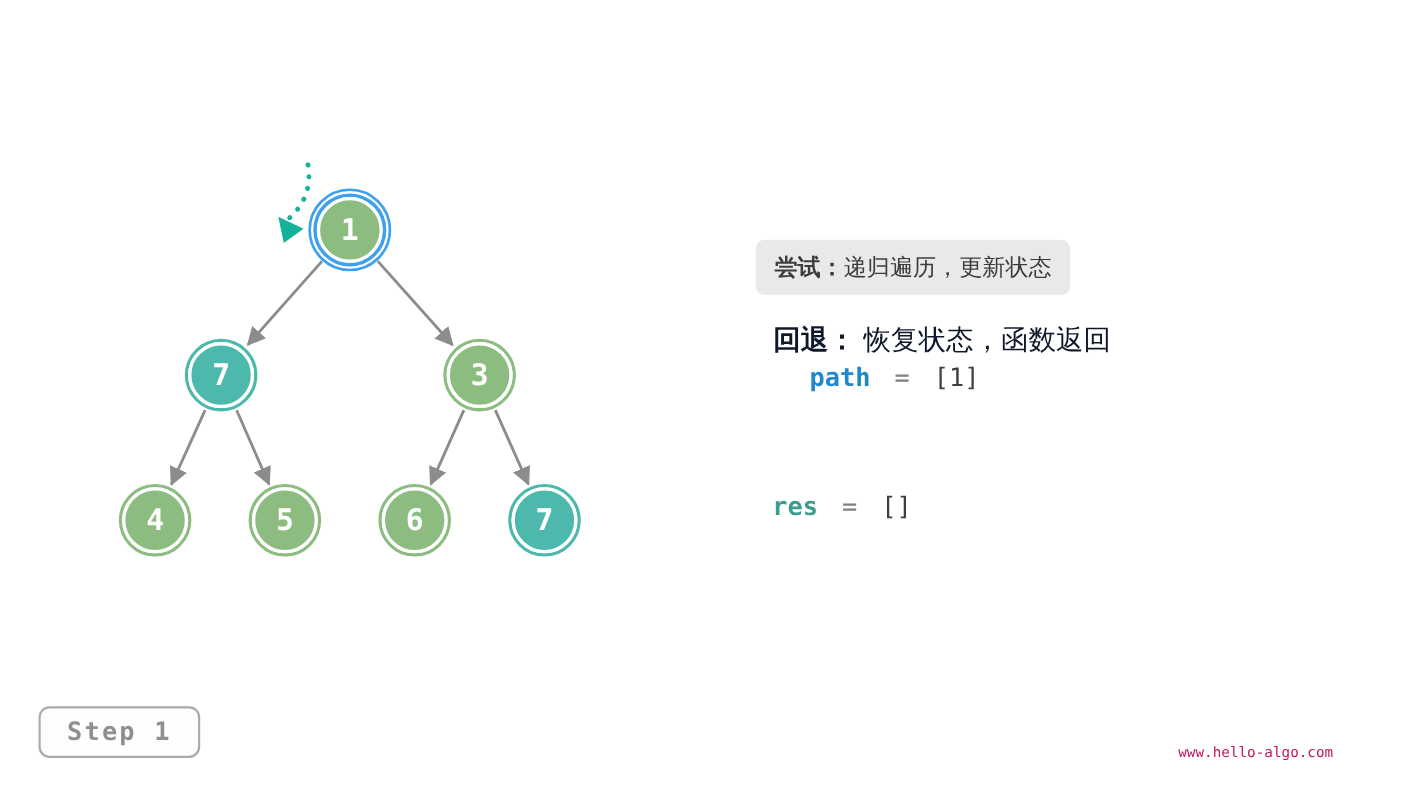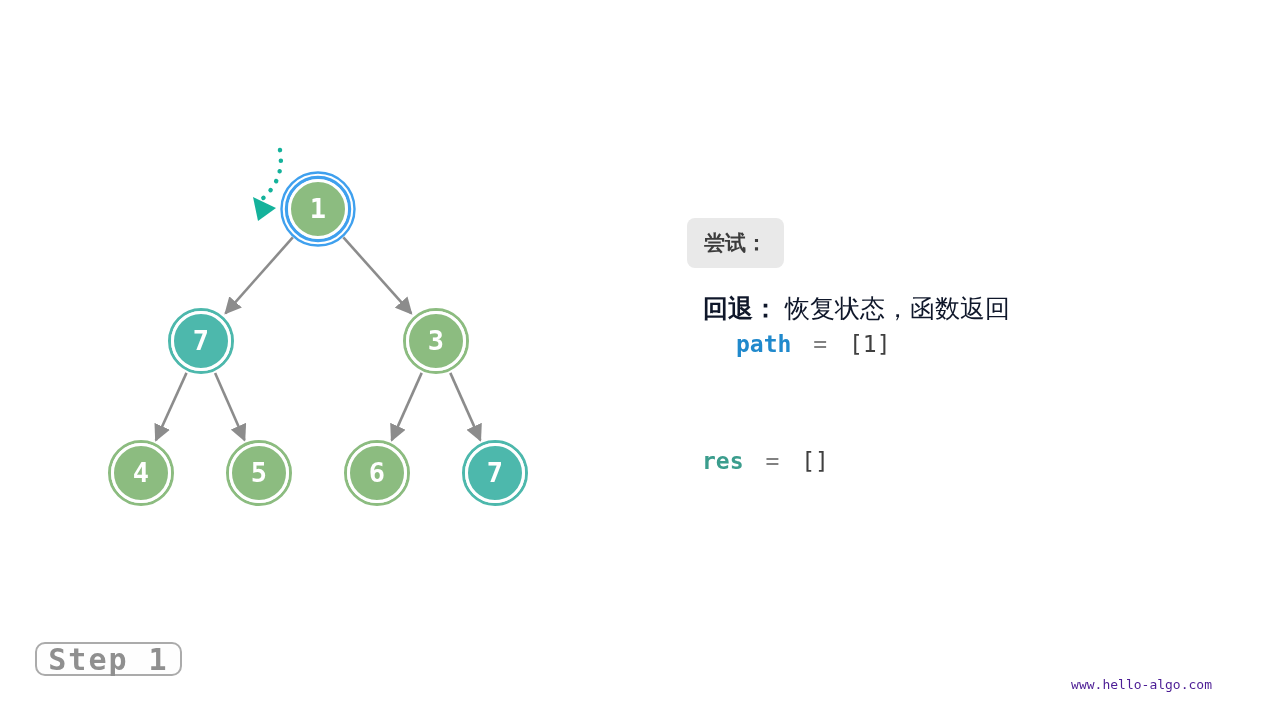--- a/index.html
+++ b/index.html
@@ -44,37 +44,37 @@
   }
   .code-line.path { top: 331px; }
   .code-line.res  { top: 448px; }
   .var-path { color: #2089cc; font-weight: bold; margin-left: 34px; }
   .var-res  { color: #3b9d8d; font-weight: bold; margin-top: 36px; }
   .eq  { color: #818181; margin: 0 8px; }
   .val { color: #3f3f3f; }
 
   .step-badge {
     position: absolute; left: 35px; top: 642px;
-    width: 147px; height: 34px;
+    width: 147px; height: 47px;
     box-sizing: border-box;
     border: 2px solid #ababab;
     border-radius: 10px;
     background: #fefefe;
     display: flex; align-items: center; justify-content: center;
     font-family: "DejaVu Sans Mono", monospace;
-    font-weight: bold; font-size: 30px;
+    font-weight: bold; font-size: 23px;
     color: #8f8f8f;
     letter-spacing: 2px;
   }
 
   .watermark {
     position: absolute; right: 68px; top: 677px;
     font-family: "DejaVu Sans Mono", monospace;
     font-size: 13px;
-    color: #4c1d95;
+    color: #be185d;
   }
 </style>
 </head>
 <body>
 
 <div class="stage">
 
   <svg width="640" height="580" viewBox="0 0 640 580" style="position:absolute;left:0;top:0;">
     <defs>
       <marker id="arrow" viewBox="0 0 10 10" refX="9" refY="5" markerWidth="6.5" markerHeight="6.5" orient="auto-start-reverse">
@@ -135,20 +135,21 @@
 
     <g>
       <circle cx="495" cy="473" r="31.5" fill="none" stroke-width="3" stroke="#4db8ac"></circle>
       <circle cx="495" cy="473" r="28.5" stroke="#ffffff" stroke-width="3" fill="#4db8ac"></circle>
       <text class="node-digit" x="495" y="482" text-anchor="middle">7</text>
     </g>
   </svg>
 
   <div class="try-box">
     <span class="bold-label">尝试：</span>
+    <span>递归遍历，更新状态</span>
   </div>
 
   <div class="back-line">
     <span class="bold-label">回退：</span>
     <span>恢复状态，函数返回</span>
   </div>
 
   <div class="code-line path">
     <span class="var-path">path</span>
     <span class="eq">=</span>

